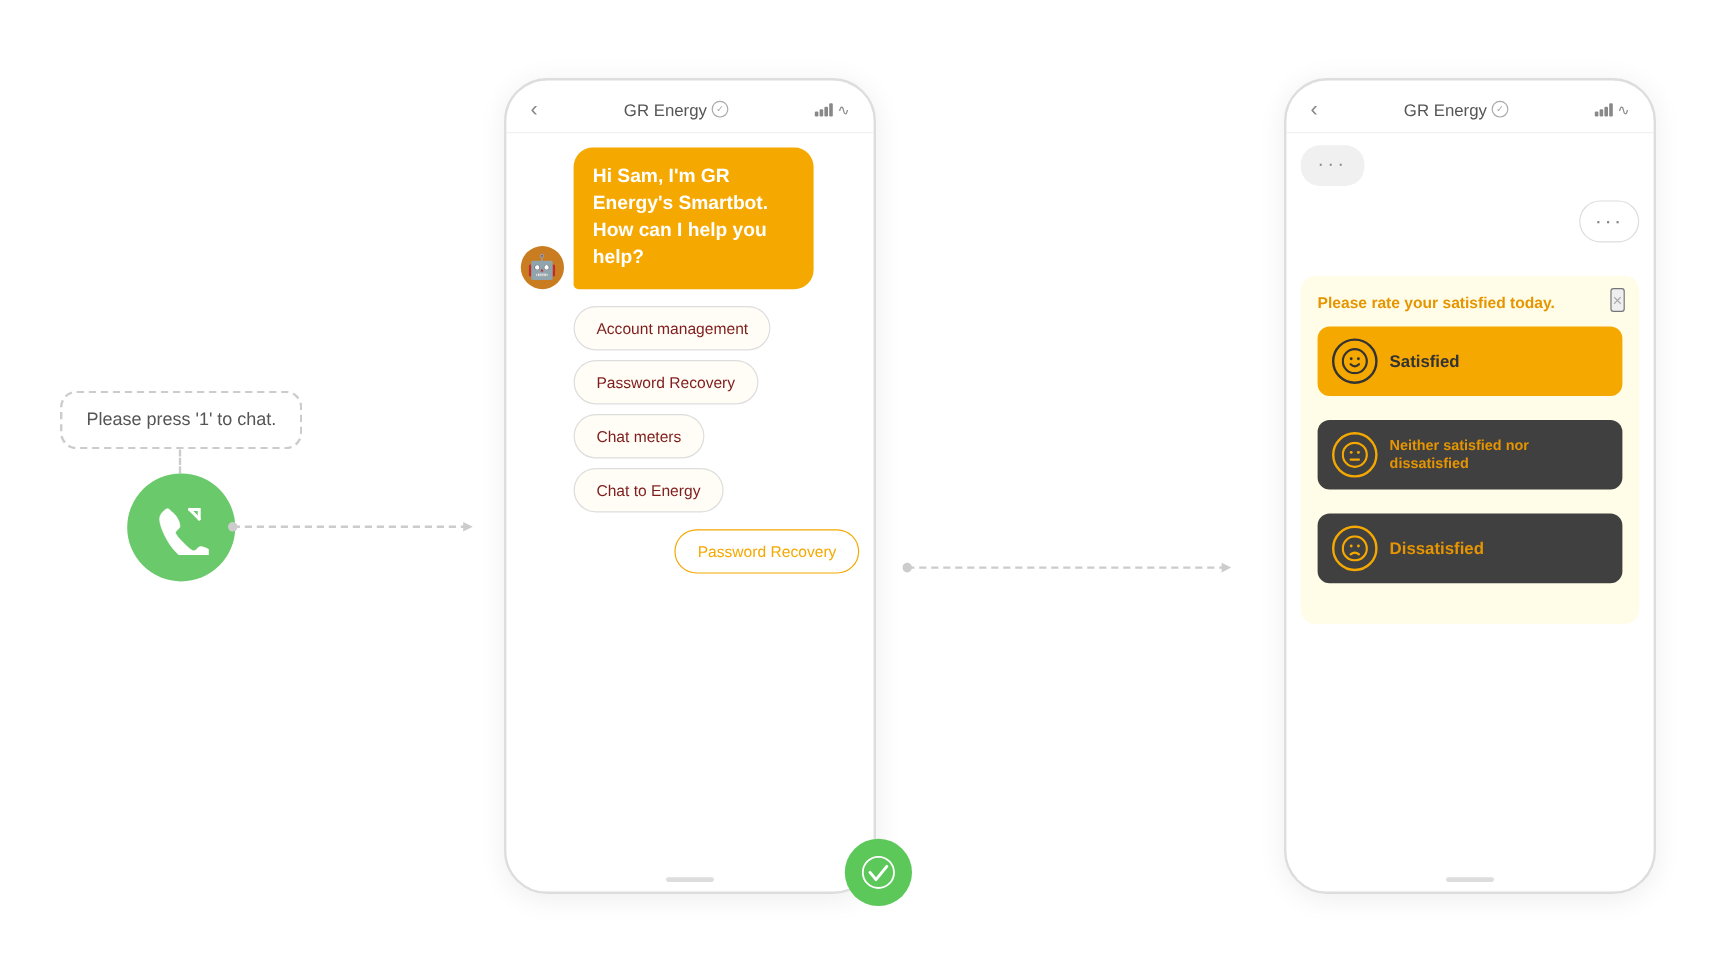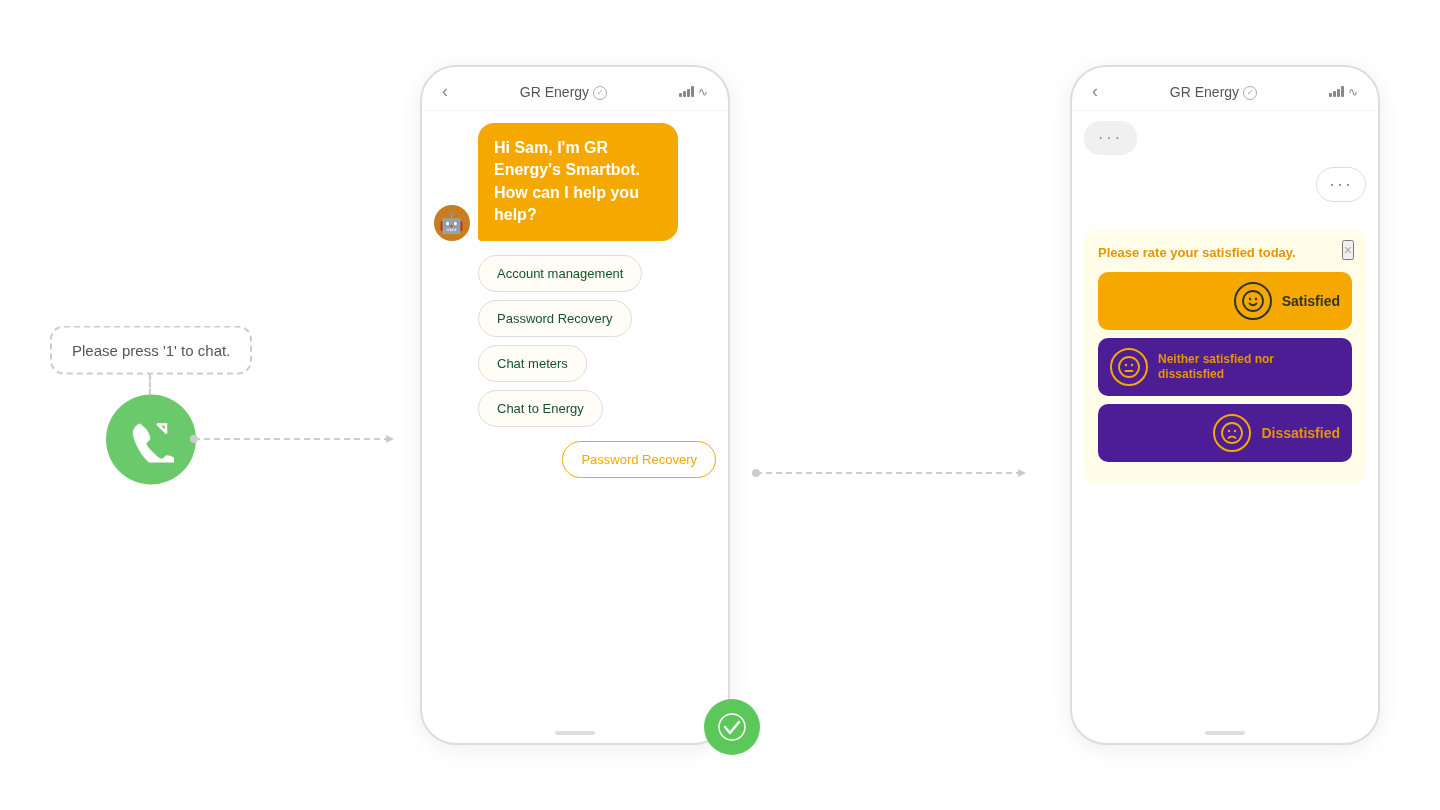--- a/index.html
+++ b/index.html
@@ -46,21 +46,21 @@
     }
     .phone-top-bar .back-arrow {
       font-size: 18px;
       color: #888;
       cursor: pointer;
     }
     .phone-top-bar .title {
       font-size: 14px;
       color: #555;
       display: flex;
-      align-items: flex-end;
+      align-items: flex-start;
       gap: 4px;
     }
     .phone-top-bar .title .check-badge {
       width: 14px;
       height: 14px;
       border-radius: 50%;
       border: 1.5px solid #aaa;
       display: flex;
       align-items: center;
       justify-content: center;
@@ -123,21 +123,21 @@
       padding-left: 44px;
       margin-bottom: 14px;
     }
     .quick-reply-btn {
       display: inline-block;
       padding: 10px 18px;
       border: 1.5px solid #ddd;
       border-radius: 22px;
       background: #fffdf5;
       font-size: 13px;
-      color: #14532d;
+      color: #7f1d1d;
       cursor: pointer;
       width: fit-content;
     }
 
     
     .user-message-row {
       display: flex;
       justify-content: flex-end;
       margin-bottom: 10px;
     }
@@ -235,29 +235,28 @@
       padding-right: 20px;
       line-height: 1.4;
     }
 
     .rating-option {
       display: flex;
       align-items: center;
       gap: 10px;
       padding: 10px 12px;
       border-radius: 10px;
-      margin-bottom: 8px;
+      margin-bottom: 20px;
       cursor: pointer;
-      justify-content: flex-end;
     }
     .rating-option.active {
       background: #f5a800;
     }
     .rating-option.inactive {
-      background: #4c1d95;
+      background: #404040;
     }
     .rating-option .emoji-circle {
       width: 38px;
       height: 38px;
       border-radius: 50%;
       border: 2px solid #333;
       display: flex;
       align-items: center;
       justify-content: center;
       font-size: 18px;

